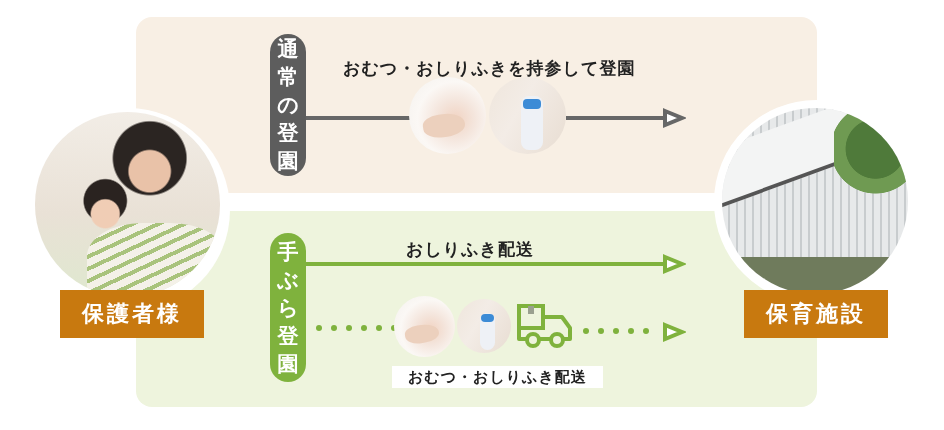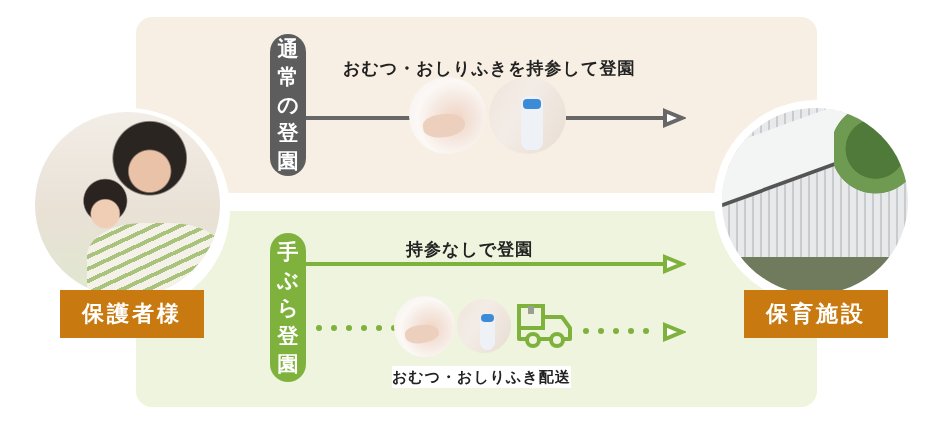--- a/index.html
+++ b/index.html
@@ -26,21 +26,21 @@
 
   .arrowhead { position: absolute; }
 
   .dots { position: absolute; height: 6px; display: flex; gap: 0; }
   .dot { width: 6px; height: 6px; border-radius: 50%; background: #7fb23d; margin-right: 9px; }
 
   .heading {
     position: absolute; font-weight: bold; font-size: 17px; color: #222222; letter-spacing: 1px; white-space: nowrap; margin-top: 11px;
   }
   .caption-bg {
-    position: absolute; background: #ffffff; padding: 0 0; font-weight: bold; font-size: 15px; color: #222;
+    position: absolute; background: #ffffff; padding: 0 16px; font-weight: bold; font-size: 15px; color: #222;
     letter-spacing: 1px; white-space: nowrap; line-height: 22px;
   }
 
   .photo {
     position: absolute; border-radius: 50%; overflow: hidden;
   }
   .photo-diaper { background: radial-gradient(circle at 60% 55%, #f1d3c2 0%, #f4e5dc 30%, #fbf8f5 60%, #f3f0ec 100%); }
   .photo-diaper::after {
     content: ""; position: absolute; left: 18%; top: 48%; width: 55%; height: 30%;
     background: #ecd0bd; border-radius: 40% 50% 45% 45%; transform: rotate(-8deg);
@@ -127,21 +127,21 @@
   <polygon points="3,3 20,10 3,17" fill="#ffffff" stroke="#676767" stroke-width="4" stroke-linejoin="miter"></polygon>
 </svg>
 
 <div class="pill pill-tebura">
   <span>手</span>
   <span>ぶ</span>
   <span>ら</span>
   <span>登</span>
   <span>園</span>
 </div>
-<div class="heading" style="left:406px; top:227px;">持参なしで登園</div>
+<div class="heading" style="left:406px; top:227px;">おしりふき配送</div>
 <div class="line line-green" style="left:306px; top:262px; width:358px;"></div>
 <svg class="arrowhead" style="left:662px; top:254px;" width="24" height="20" viewBox="0 0 24 20">
   <polygon points="3,3 20,10 3,17" fill="#ffffff" stroke="#7fb23d" stroke-width="4" stroke-linejoin="miter"></polygon>
 </svg>
 
 <div class="dots" style="left:316px; top:325px;">
   <span class="dot"></span>
     <span class="dot"></span>
     <span class="dot"></span>
     <span class="dot"></span>

